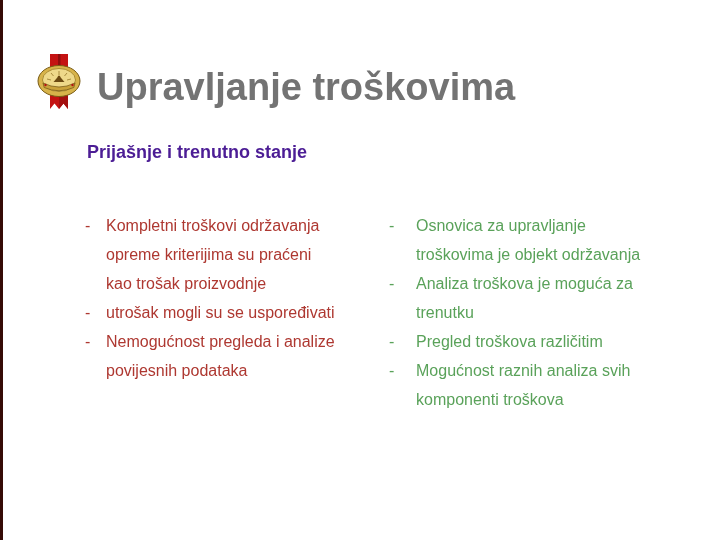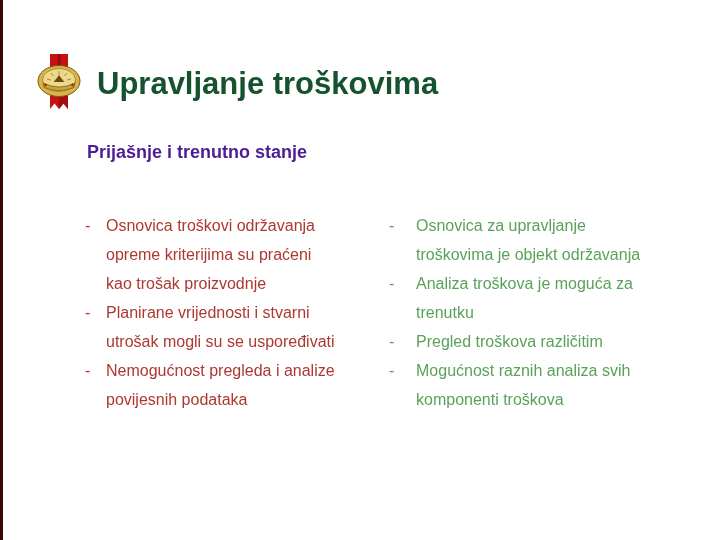--- a/index.html
+++ b/index.html
@@ -17,23 +17,23 @@
       position: absolute;
       left: 34px;
       top: 53px;
       width: 44px;
       height: 60px;
     }
     .title {
       position: absolute;
       left: 94px;
       top: 66px;
-      font-size: 31px;
+      font-size: 38px;
       font-weight: bold;
-      color: #14532d;
+      color: #737373;
       white-space: nowrap;
     }
     .subtitle {
       position: absolute;
       left: 84px;
       top: 142px;
       font-size: 18px;
       font-weight: bold;
       color: #4c1d95;
       white-space: nowrap;
@@ -85,29 +85,28 @@
   </svg>
 
   <div class="title">Upravljanje troškovima</div>
 
   <div class="subtitle">Prijašnje i trenutno stanje</div>
 
   <div class="col col-left">
     <div class="item">
       <span class="dash">-</span>
       <div class="lines">
-        <div class="line">Osnovica troškovi održavanja</div>
+        <div class="line">Kompletni troškovi održavanja</div>
         <div class="line">opreme kriterijima su praćeni</div>
         <div class="line">kao trošak proizvodnje</div>
       </div>
     </div>
     <div class="item">
       <span class="dash">-</span>
       <div class="lines">
-        <div class="line">Planirane vrijednosti i stvarni</div>
         <div class="line">utrošak mogli su se uspoređivati</div>
       </div>
     </div>
     <div class="item">
       <span class="dash">-</span>
       <div class="lines">
         <div class="line">Nemogućnost pregleda i analize</div>
         <div class="line">povijesnih podataka</div>
       </div>
     </div>

